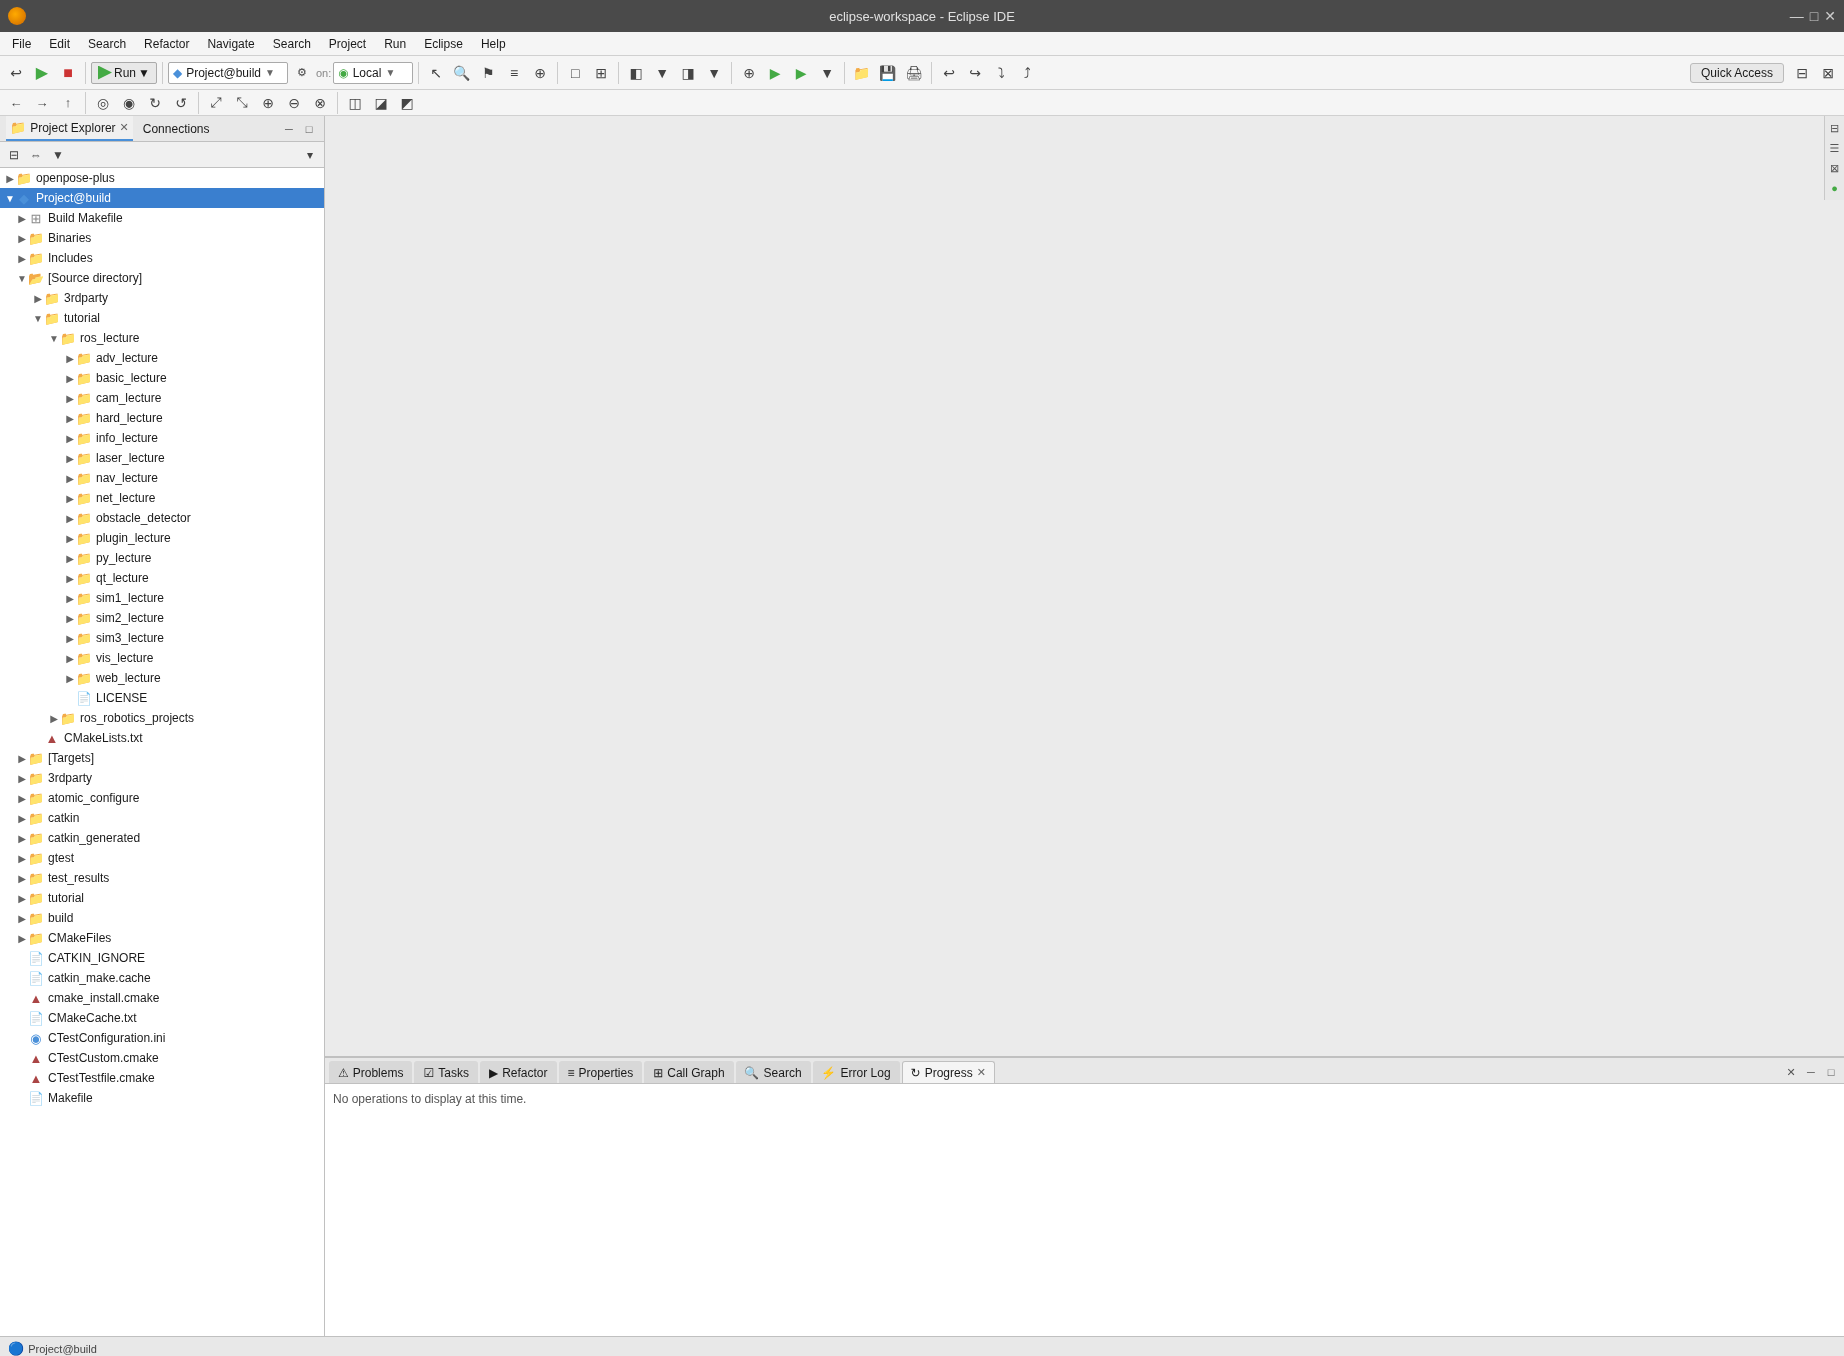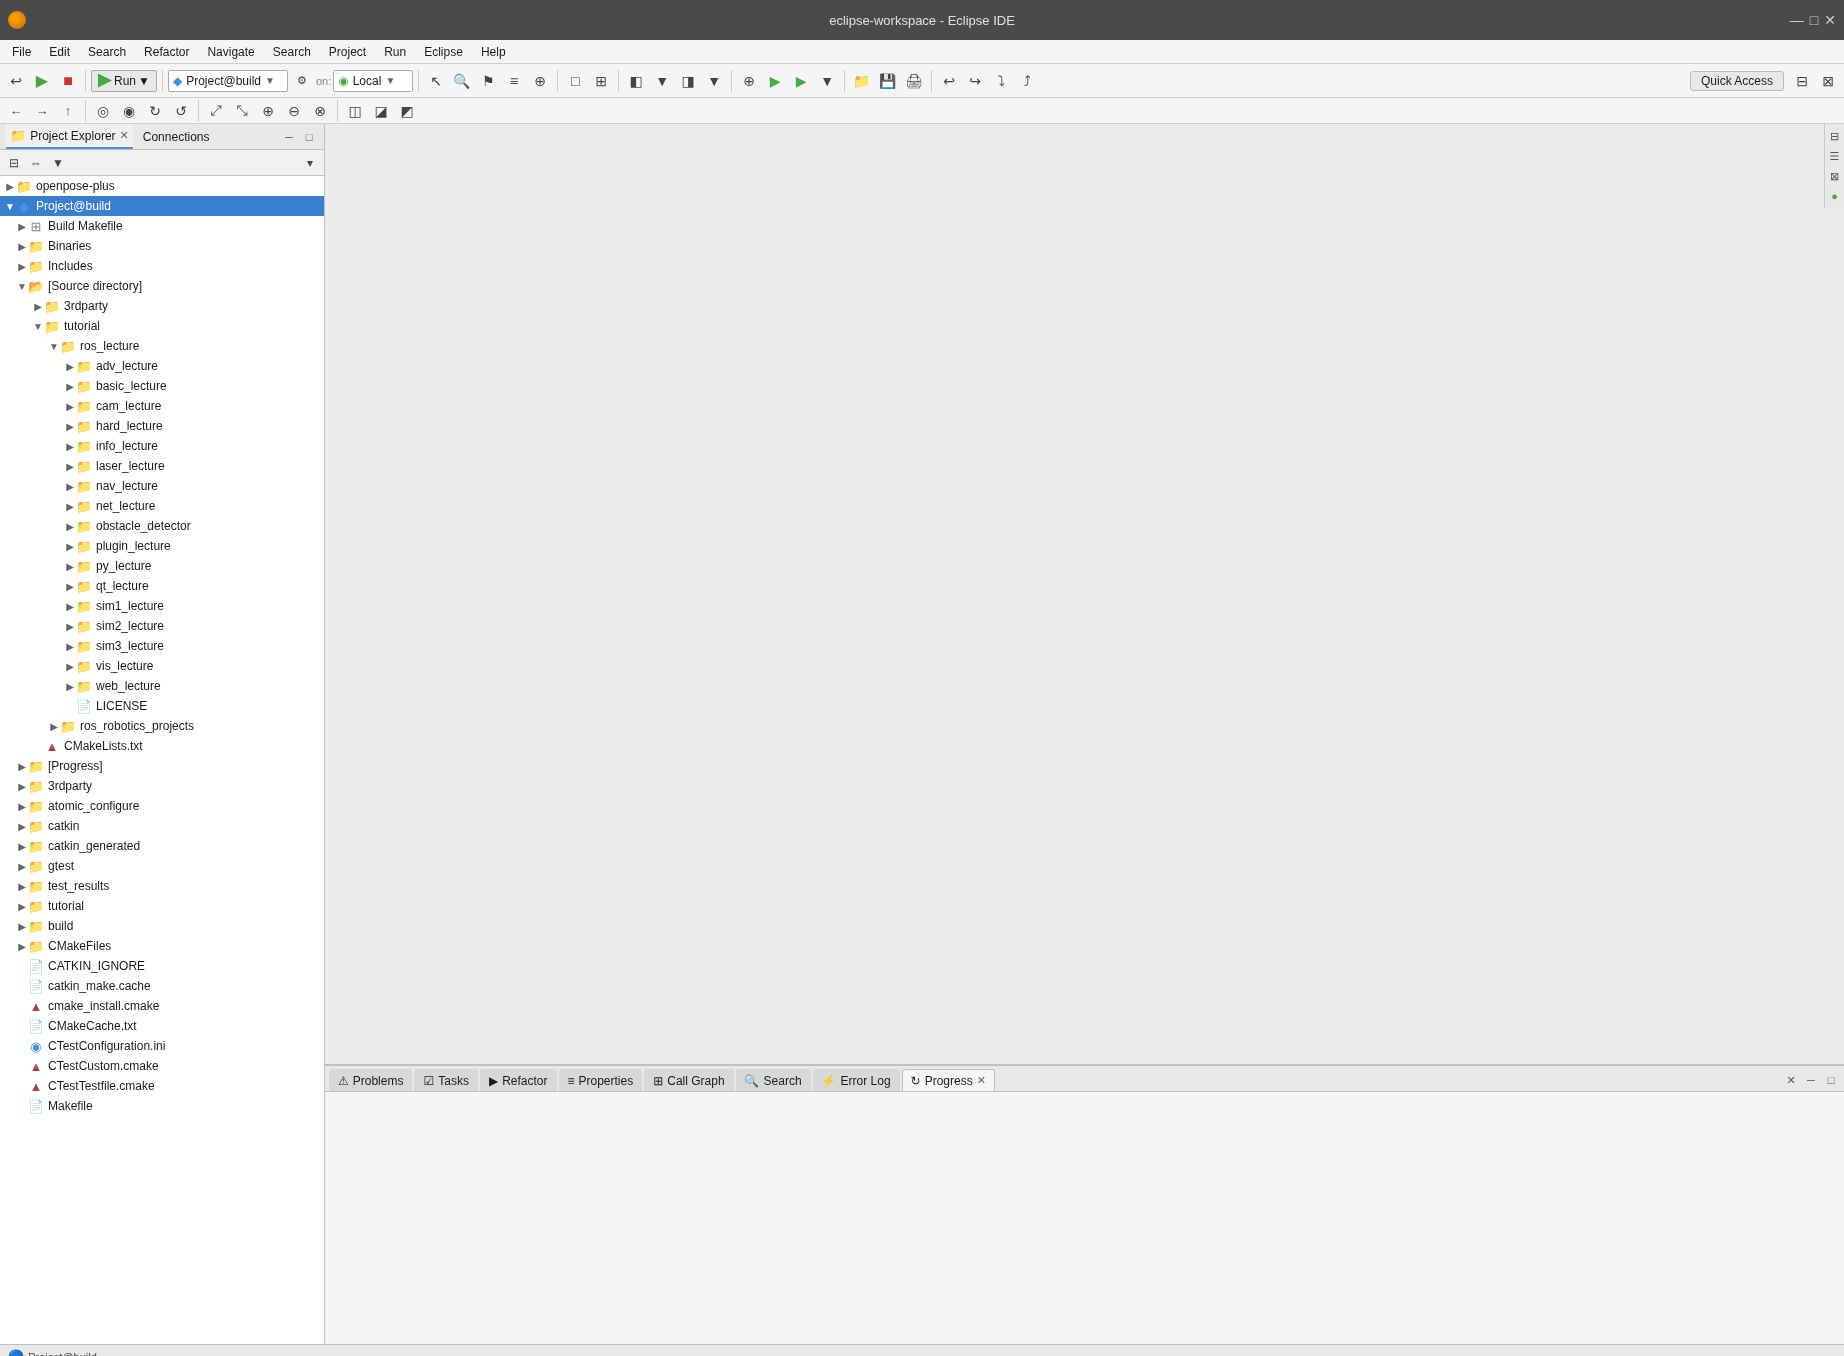--- a/index.html
+++ b/index.html
@@ -8,21 +8,21 @@
       font-size: 12px;
       background: #f0f0f0;
       width: 1844px;
       height: 1356px;
       overflow: hidden;
       color: #1a1a1a;
     }
 
     
     .title-bar {
-      height: 40px;
+      height: 32px;
       background: #4a4a4a;
       display: flex;
       align-items: center;
       justify-content: center;
       color: #e0e0e0;
       font-size: 13px;
       position: relative;
       user-select: none;
     }
     .title-bar .title-controls {
@@ -697,21 +697,21 @@
 
       <div class="tree-item indent-2">
         <span class="tree-arrow"> </span>
         <span class="tree-icon" style="color:#aa4444;">▲</span>
         <span>CMakeLists.txt</span>
       </div>
 
       <div class="tree-item indent-1">
         <span class="tree-arrow">▶</span>
         <span class="tree-icon folder-icon">📁</span>
-        <span>[Progress]</span>
+        <span>[Targets]</span>
       </div>
 
       <div class="tree-item indent-1">
         <span class="tree-arrow">▶</span>
         <span class="tree-icon folder-icon">📁</span>
         <span>3rdparty</span>
       </div>
 
       <div class="tree-item indent-1">
         <span class="tree-arrow">▶</span>
@@ -868,20 +868,23 @@
           <span class="panel-close">✕</span>
         </div>
 
         <div class="bottom-controls">
           <div class="bottom-ctrl-btn">✕</div>
           <div class="bottom-ctrl-btn">─</div>
           <div class="bottom-ctrl-btn">□</div>
         </div>
       </div>
 
+      <div class="bottom-content">
+        <span>No operations to display at this time.</span>
+      </div>
     </div>
   </div>
 </div>
 
 <div class="status-bar">
   <div class="status-item">
     <span class="status-icon">🔵</span>
     <span>Project@build</span>
   </div>
 </div>

